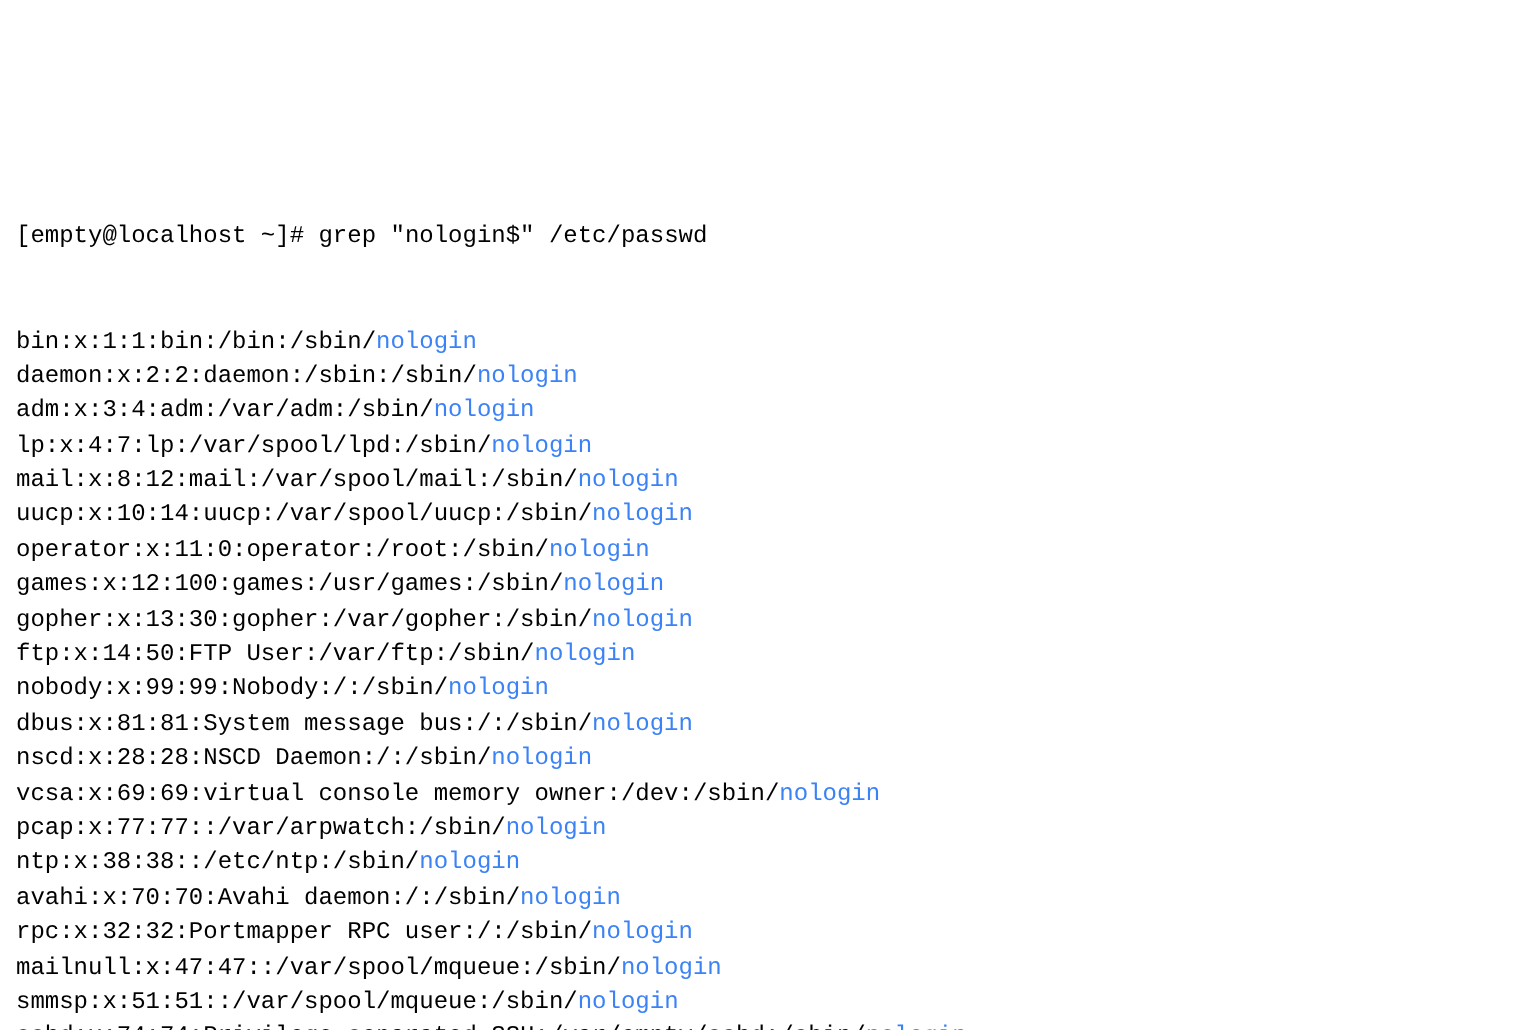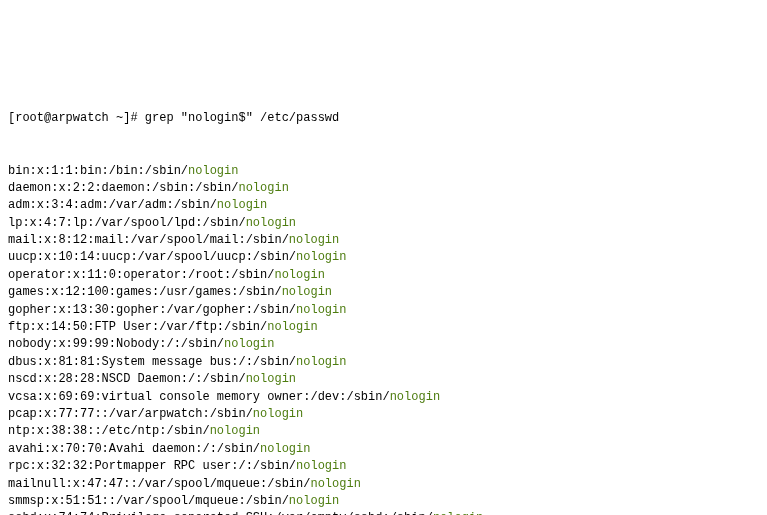--- a/index.html
+++ b/index.html
@@ -17,28 +17,28 @@
       white-space: pre;
       width: 767px;
     }
     .terminal {
       display: block;
     }
     .line {
       display: block;
     }
     .match {
-      color: #4d7c0f;
+      color: #3b82f6;
       margin-top: 16px;
     }
   </style>
 </head>
 <body>
 
 
 
 <div class="terminal">
-  <span class="line"><span>[root@arpwatch ~]# </span><span>grep "nologin$" /etc/passwd</span></span>
+  <span class="line"><span>[empty@localhost ~]# </span><span>grep "nologin$" /etc/passwd</span></span>
   <div id="output-block"><span class="line">bin:x:1:1:bin:/bin:/sbin/<span class="match">nologin</span></span><span class="line">daemon:x:2:2:daemon:/sbin:/sbin/<span class="match">nologin</span></span><span class="line">adm:x:3:4:adm:/var/adm:/sbin/<span class="match">nologin</span></span><span class="line">lp:x:4:7:lp:/var/spool/lpd:/sbin/<span class="match">nologin</span></span><span class="line">mail:x:8:12:mail:/var/spool/mail:/sbin/<span class="match">nologin</span></span><span class="line">uucp:x:10:14:uucp:/var/spool/uucp:/sbin/<span class="match">nologin</span></span><span class="line">operator:x:11:0:operator:/root:/sbin/<span class="match">nologin</span></span><span class="line">games:x:12:100:games:/usr/games:/sbin/<span class="match">nologin</span></span><span class="line">gopher:x:13:30:gopher:/var/gopher:/sbin/<span class="match">nologin</span></span><span class="line">ftp:x:14:50:FTP User:/var/ftp:/sbin/<span class="match">nologin</span></span><span class="line">nobody:x:99:99:Nobody:/:/sbin/<span class="match">nologin</span></span><span class="line">dbus:x:81:81:System message bus:/:/sbin/<span class="match">nologin</span></span><span class="line">nscd:x:28:28:NSCD Daemon:/:/sbin/<span class="match">nologin</span></span><span class="line">vcsa:x:69:69:virtual console memory owner:/dev:/sbin/<span class="match">nologin</span></span><span class="line">pcap:x:77:77::/var/arpwatch:/sbin/<span class="match">nologin</span></span><span class="line">ntp:x:38:38::/etc/ntp:/sbin/<span class="match">nologin</span></span><span class="line">avahi:x:70:70:Avahi daemon:/:/sbin/<span class="match">nologin</span></span><span class="line">rpc:x:32:32:Portmapper RPC user:/:/sbin/<span class="match">nologin</span></span><span class="line">mailnull:x:47:47::/var/spool/mqueue:/sbin/<span class="match">nologin</span></span><span class="line">smmsp:x:51:51::/var/spool/mqueue:/sbin/<span class="match">nologin</span></span><span class="line">sshd:x:74:74:Privilege-separated SSH:/var/empty/sshd:/sbin/<span class="match">nologin</span></span></div>
 </div>
 
 
 
 
 </body></html>

